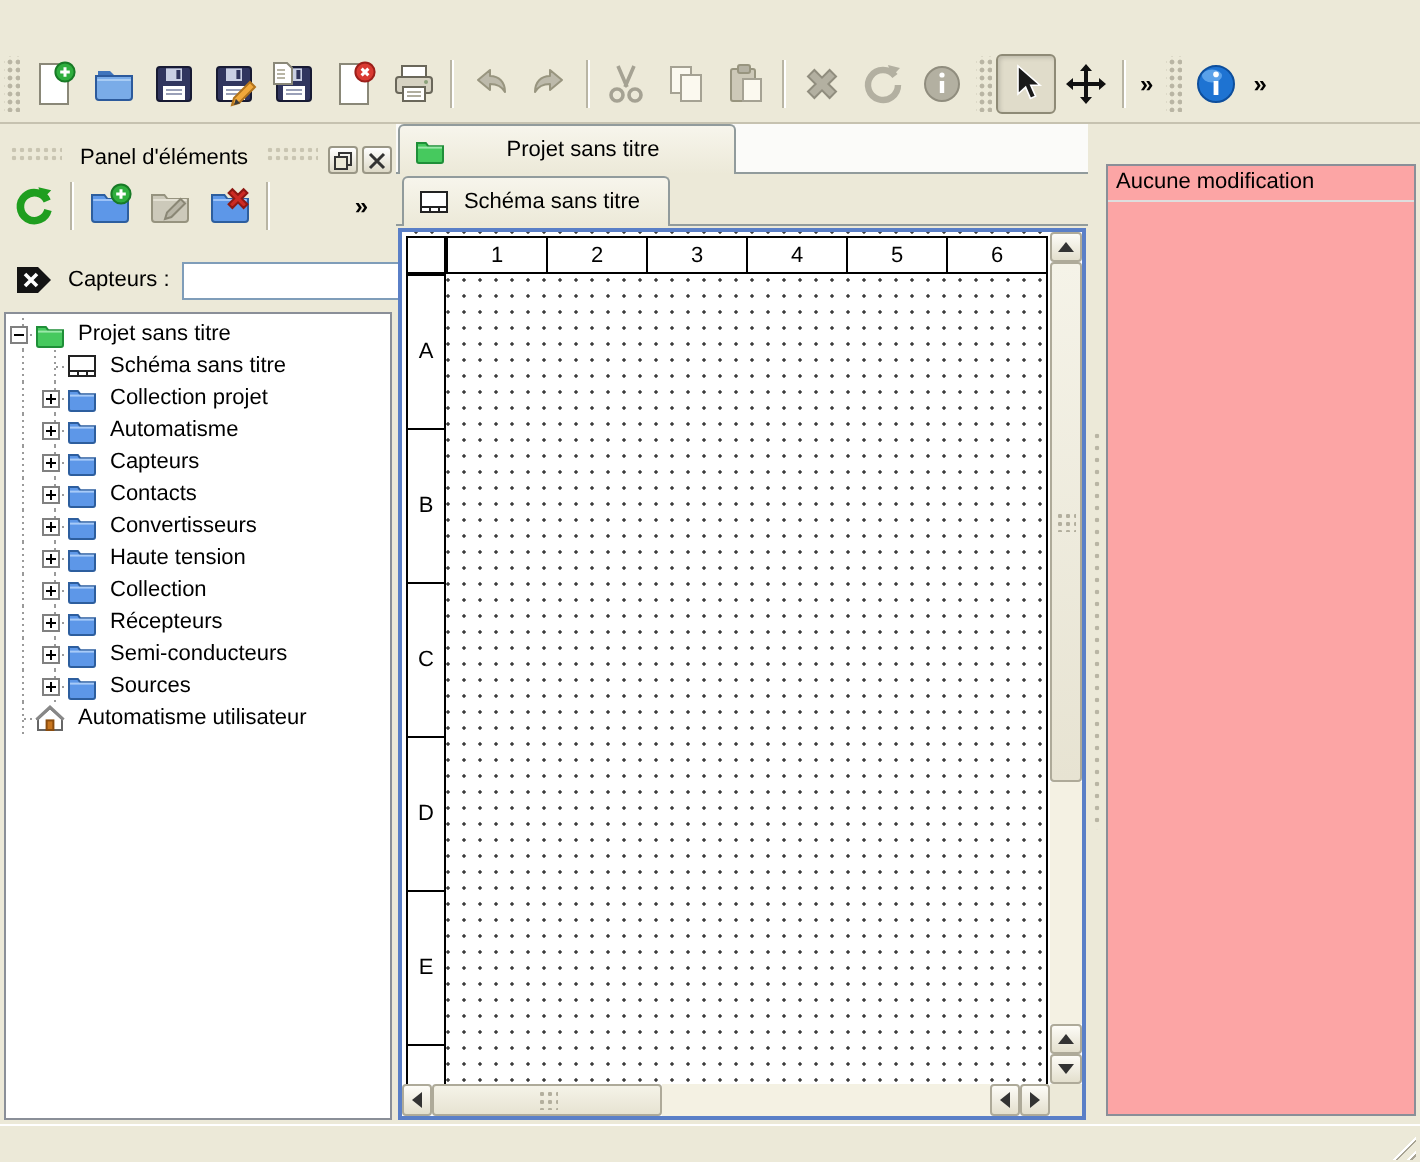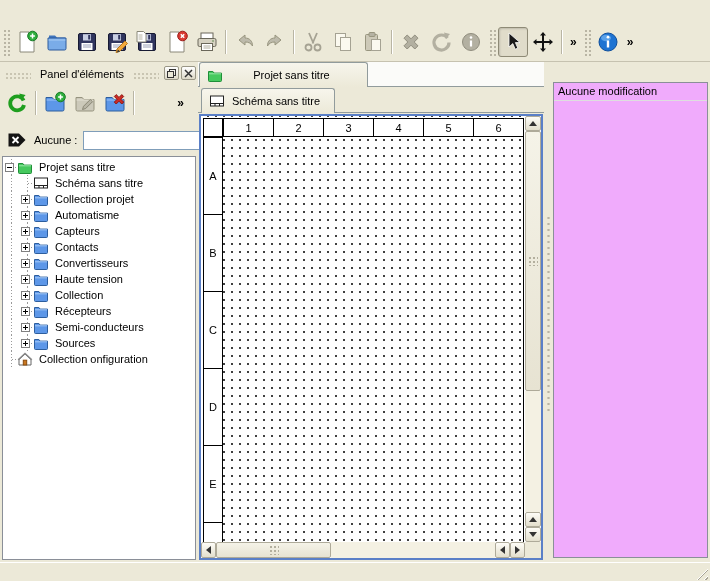--- a/index.html
+++ b/index.html
@@ -22,21 +22,21 @@
           display:flex;align-items:center;justify-content:center;border-radius:3px;}
   .tb-btn.checked{border:1px solid #8e8a76;background:#e0dcca;
           box-shadow:inset 1px 1px 2px rgba(0,0,0,.15);}
   .tb-chevron{font-weight:bold;font-size:12px;padding:0 4px;cursor:default;}
   .icon{display:flex;align-items:center;justify-content:center;line-height:0;}
 
   
   .dock{position:absolute;top:62px;}
   #left-dock{left:2px;width:194px;height:498px;}
   #right-dock{left:553px;width:155px;height:498px;}
-  .dock-title{position:relative;height:18px;display:flex;align-items:flex-end;}
+  .dock-title{position:relative;height:18px;display:flex;align-items:flex-start;margin-top:11px;}
   .dock-title .ttl{padding:0 6px;white-space:nowrap;}
   .tex{flex:1;height:8px;margin:0 3px;
      background:radial-gradient(circle,#c9c5b2 1px,transparent 1.3px) 0 0/4px 4px;}
   .dock-btn{width:15px;height:14px;margin-left:2px;border:1px solid #9a9786;border-radius:2px;
      background:linear-gradient(#ffffff,#ddd9c7);display:flex;align-items:center;justify-content:center;padding:0;}
 
   
   #panel-toolbar{position:absolute;left:0;top:22px;width:100%;height:38px;display:flex;align-items:center;}
   #filter-row{position:absolute;left:2px;top:66px;width:190px;height:24px;display:flex;align-items:center;}
   #filter-row .lbl{margin:0 6px 0 6px;white-space:nowrap;}
@@ -103,21 +103,21 @@
   .tri.left{border-top:4px solid transparent;border-bottom:4px solid transparent;border-right:5px solid #333;}
   .tri.right{border-top:4px solid transparent;border-bottom:4px solid transparent;border-left:5px solid #333;}
 
   
   #splitter{position:absolute;left:544px;top:62px;width:9px;height:498px;}
   #splitter .dots{position:absolute;left:3px;top:153px;width:3px;height:200px;
      background:radial-gradient(circle,#b9b5a4 1px,transparent 1.3px) 0 0/3px 6px;}
 
   
   #undo-list{position:absolute;left:0;top:20px;width:155px;height:476px;box-sizing:border-box;
-     background:#f0abfc;border:1px solid #8a8f98;overflow:hidden;}
+     background:#fca5a5;border:1px solid #8a8f98;overflow:hidden;}
   .undo-item{height:17px;line-height:17px;padding:0 4px;border-bottom:1px solid #dedede;}
 
   
   #statusbar{position:absolute;left:0;top:562px;width:710px;height:19px;background:#ece9d8;
      border-top:1px solid #fff;}
   #resize-grip{position:absolute;right:2px;bottom:2px;width:13px;height:13px;
      clip-path:polygon(100% 0,100% 100%,0 100%);
      background:repeating-linear-gradient(135deg,#fff 0 1px,#a8a494 1px 2px,transparent 2px 5px);}
 </style>
 </head>
@@ -369,21 +369,21 @@
       </div>
     <div id="filter-row">
       <button class="clear-btn">
         <span class="icon" id="filter-clear-slot">
             <svg width="22" height="20" viewBox="0 0 22 20">
               <path d="M2.5 3.5h10.5L19.5 10l-6.5 6.5H2.5z" fill="#141414"></path>
               <path d="M6.5 7l6 6M12.5 7l-6 6" stroke="#fff" stroke-width="1.8"></path>
             </svg>
           </span>
       </button>
-      <span class="lbl">Aucune :</span>
+      <span class="lbl">Capteurs :</span>
       <input id="filter-input" value="" style="">
     </div>
     <div id="tree">
         <div class="tree-row" style="background: repeating-linear-gradient(rgb(154, 154, 154) 0px, rgb(154, 154, 154) 1px, transparent 1px, transparent 3px) 8px 0px / 1px 100% no-repeat, repeating-linear-gradient(to right, rgb(154, 154, 154) 0px, rgb(154, 154, 154) 1px, transparent 1px, transparent 3px) 9px 8px / 7px 1px no-repeat;">
           <span class="sp" style="width: 0px;"></span>
           <span class="exp">
             <svg width="9" height="9" viewBox="0 0 9 9">
               <rect x="0.5" y="0.5" width="8" height="8" fill="#fff" stroke="#808080"></rect>
               <path d="M2 4.5h5" stroke="#000"></path>
             </svg>
@@ -580,21 +580,21 @@
         <div class="tree-row" style="background: repeating-linear-gradient(rgb(154, 154, 154) 0px, rgb(154, 154, 154) 1px, transparent 1px, transparent 3px) 8px 0px / 1px 100% no-repeat, repeating-linear-gradient(to right, rgb(154, 154, 154) 0px, rgb(154, 154, 154) 1px, transparent 1px, transparent 3px) 9px 8px / 7px 1px no-repeat;">
           <span class="sp" style="width: 0px;"></span>
           <span class="exp"></span>
           <span class="icon ticon">
             <svg width="16" height="16" viewBox="0 0 16 16">
               <path d="M2 8.5L8 3l6 5.5V14H2z" fill="#fff" stroke="#666"></path>
               <path d="M1.2 8.8L8 2.5l6.8 6.3" fill="none" stroke="#888" stroke-width="1.5"></path>
               <rect x="6.3" y="9.2" width="3.4" height="4.8" fill="#c8761f" stroke="#8a4c0e"></rect>
             </svg>
           </span>
-          <span class="tlabel">Collection onfiguration</span>
+          <span class="tlabel">Automatisme utilisateur</span>
         </div>
       </div>
   </div>
 
   <div id="center">
     <div id="project-tabbar">
       <div id="project-tab">
         <span class="tab-icon icon" id="project-tab-icon">
             <svg width="16" height="16" viewBox="0 0 16 16">
               <path d="M1.5 4.5h4.4l1.2 1.6h7.4v7.4a1 1 0 0 1-1 1h-11a1 1 0 0 1-1-1z" fill="#46c95e" stroke="#1f8f38"></path>

